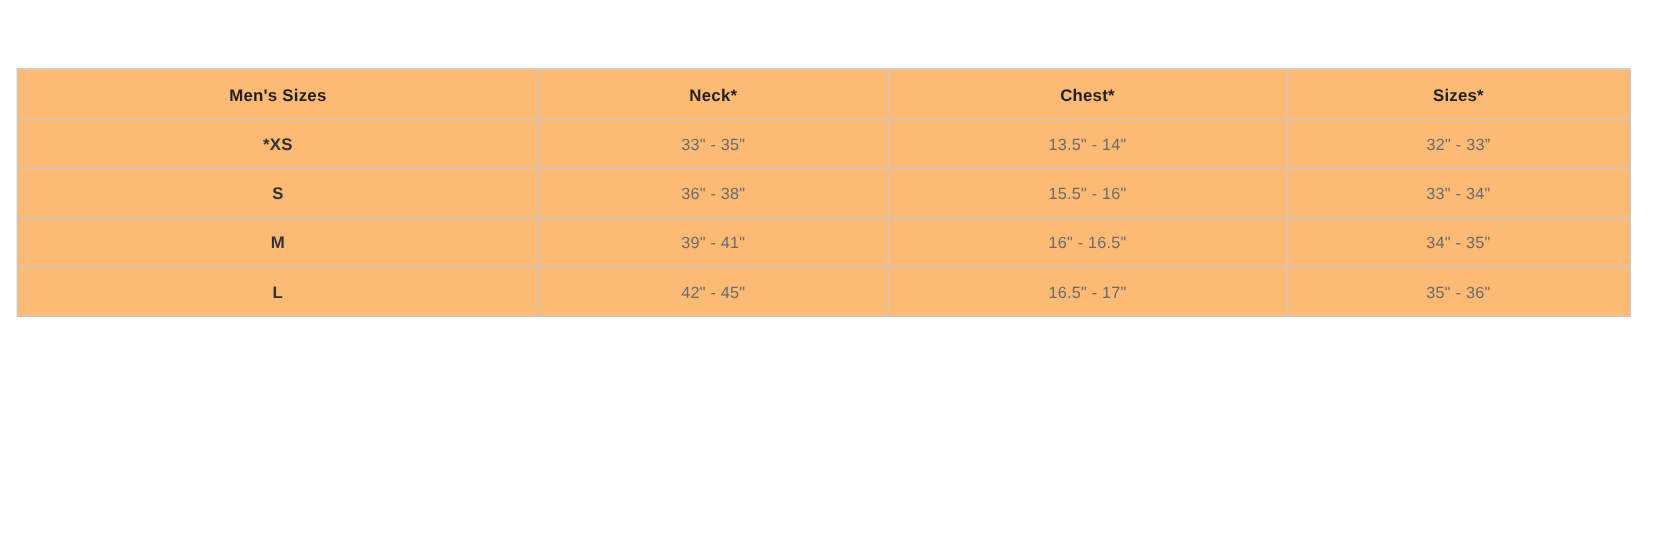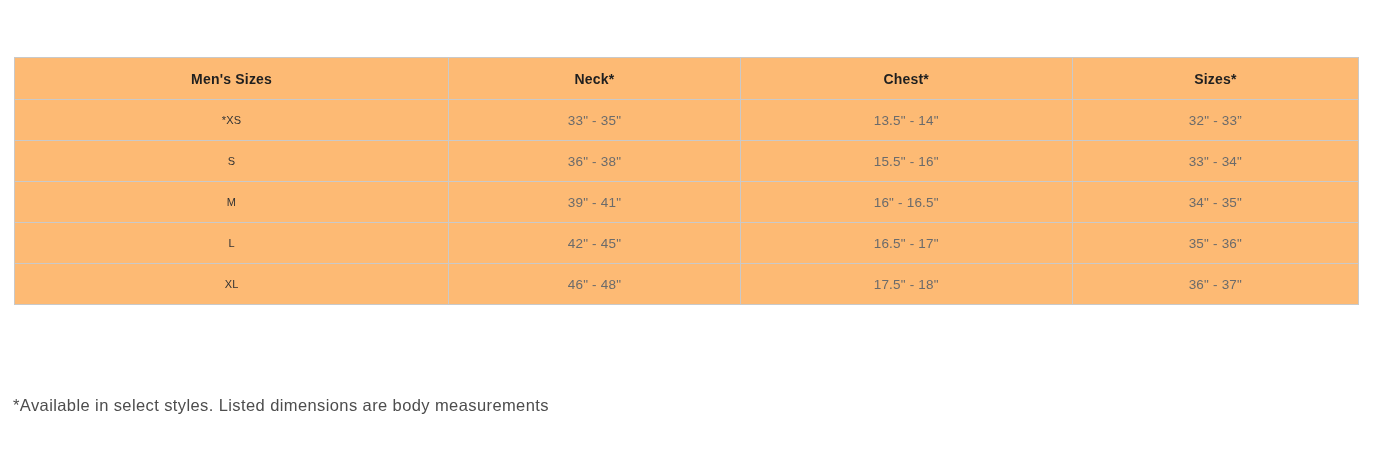--- a/index.html
+++ b/index.html
@@ -38,22 +38,22 @@
   table.size-chart col.c3 { width: 21.3%; }
   table.size-chart thead th {
     height: 42px;
     font-size: 14px;
     font-weight: 700;
     color: #1f1f1f;
     letter-spacing: 0.2px;
   }
   table.size-chart tbody tr { height: 41px; }
   table.size-chart td.size-label {
-    font-size: 11px;
-    font-weight: 400;
+    font-size: 14px;
+    font-weight: 700;
     color: #333333;
     letter-spacing: 0.2px;
   }
   table.size-chart td.measure {
     font-size: 13.5px;
     font-weight: 400;
     color: #6b6b6b;
     letter-spacing: 0.2px;
   }
   .footnote {
@@ -104,24 +104,17 @@
           <td class="measure">39" - 41"</td>
           <td class="measure">16" - 16.5"</td>
           <td class="measure">34" - 35"</td>
         </tr>
         <tr>
           <td class="size-label">L</td>
           <td class="measure">42" - 45"</td>
           <td class="measure">16.5" - 17"</td>
           <td class="measure">35" - 36"</td>
         </tr>
-        <tr>
-          <td class="size-label">XL</td>
-          <td class="measure">46" - 48"</td>
-          <td class="measure">17.5" - 18"</td>
-          <td class="measure">36" - 37"</td>
-        </tr>
       </tbody>
   </table>
 
-  <div class="footnote">*Available in select styles. Listed dimensions are body measurements</div>
 
 </div>
 
 </body></html>

